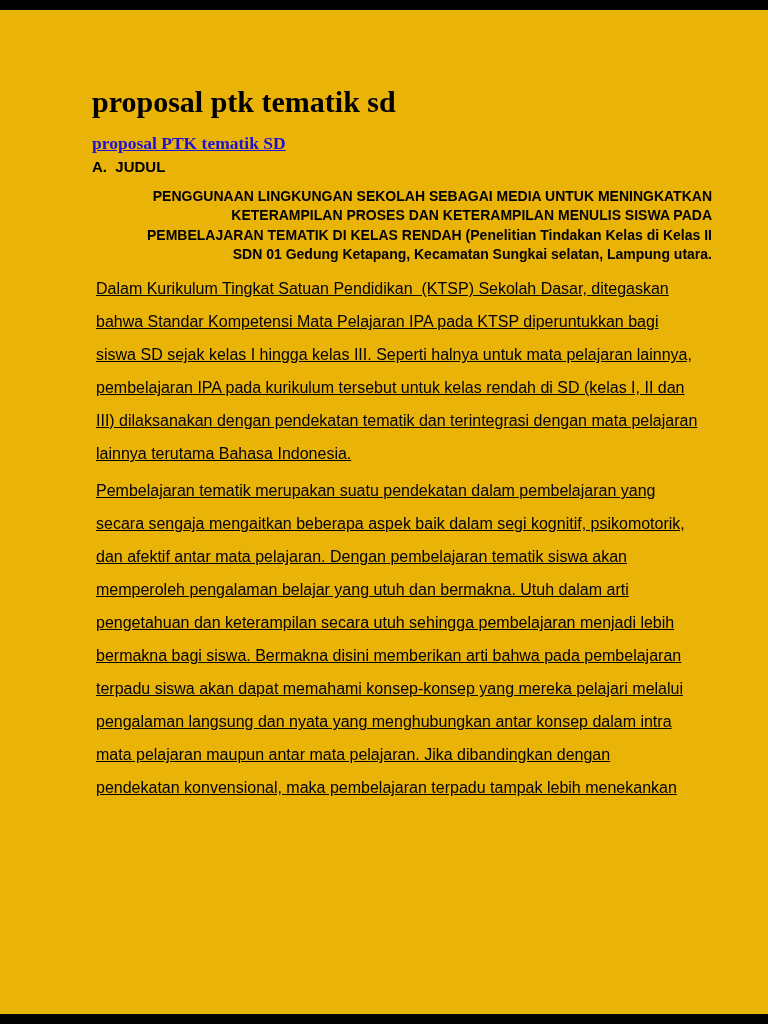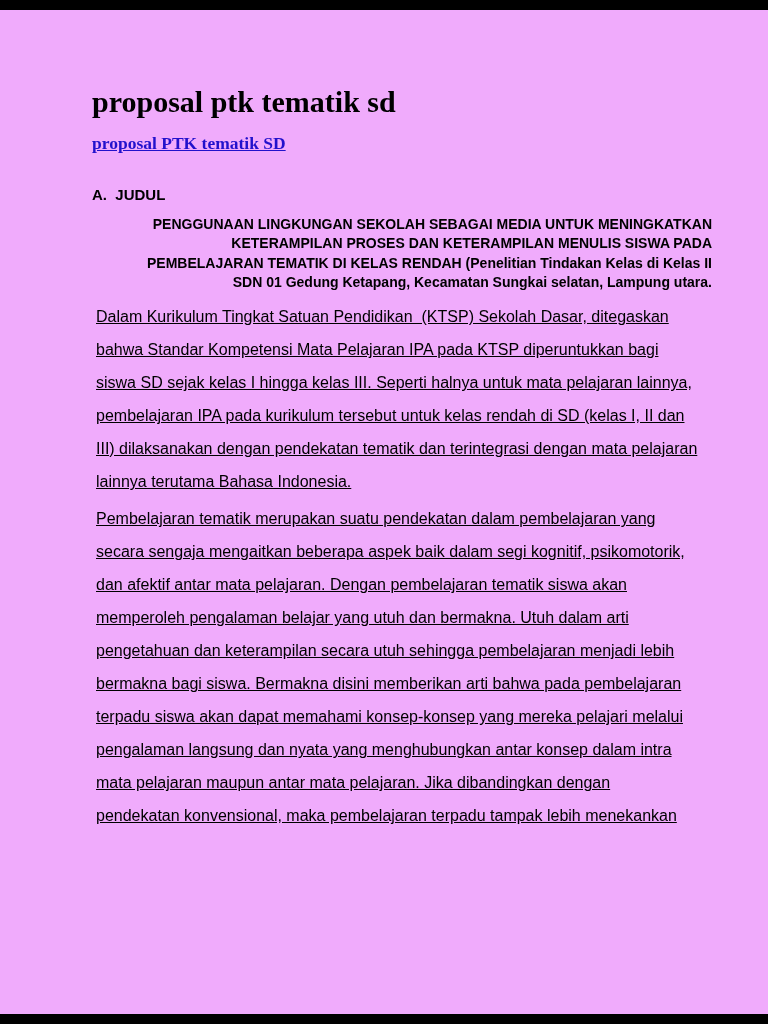--- a/index.html
+++ b/index.html
@@ -4,21 +4,21 @@
 <style>
   html, body {
     margin: 0;
     padding: 0;
     background: #ffffff;
   }
   .page {
     position: relative;
     width: 768px;
     height: 1024px;
-    background: #f0abfc;
+    background: #eab308;
     overflow: hidden;
     font-family: "Liberation Sans", sans-serif;
     color: #000000;
   }
   .letterbox {
     position: absolute;
     left: 0;
     width: 768px;
     height: 10px;
     background: #000000;
@@ -60,21 +60,21 @@
     text-decoration: underline;
     white-space: pre;
   }
   .section-heading {
     margin: 0;
     font-size: 15px;
     line-height: 18px;
     font-weight: bold;
     white-space: pre;
   }
-  .heading-a { margin-top: 32px; }
+  .heading-a { margin-top: 4px; }
   .heading-b { margin-top: 2px; }
   .judul-text {
     margin: 11px 0 0 0;
     font-size: 14px;
     line-height: 19.3px;
     font-weight: bold;
     white-space: pre-wrap;
     text-align: right;
   }
   .body-paragraph {

